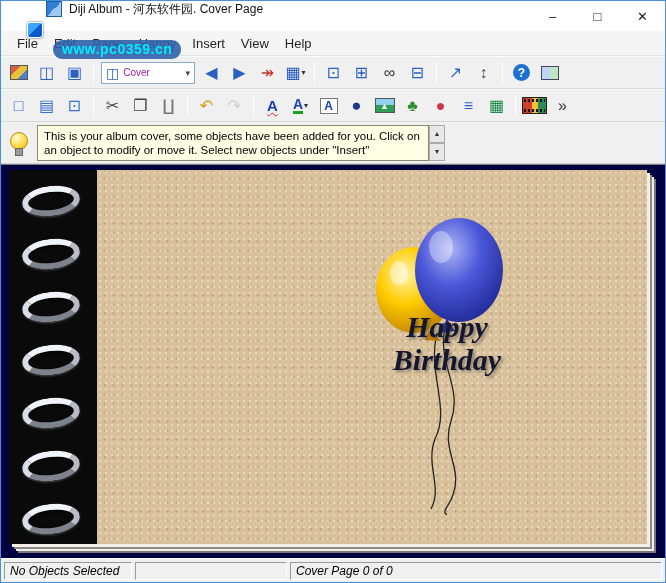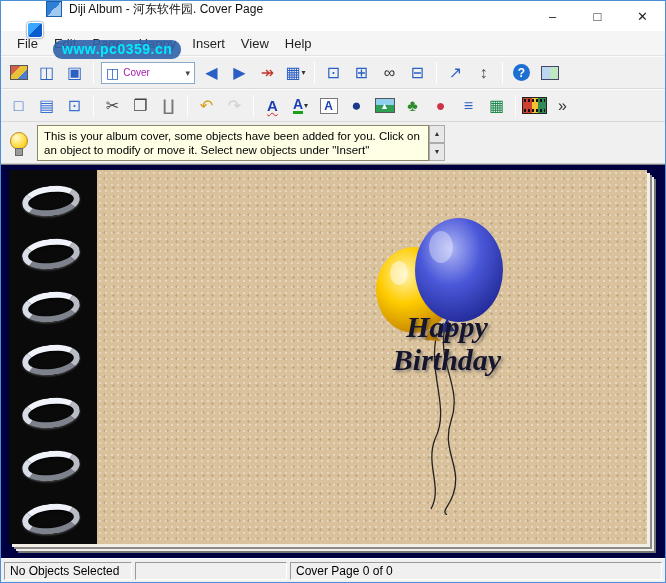--- a/index.html
+++ b/index.html
@@ -113,21 +113,21 @@
       radial-gradient(rgba(110,80,40,0.22) 1px, transparent 1.3px);
     background-size:6px 6px, 9px 9px;
     background-position:0 0, 3px 4px; }
   .balloons-wrap { position:absolute; left:232px; top:45px; width:250px; height:300px; }
   .album-title { position:absolute; left:190px; top:140px; width:320px; text-align:center;
     font-family:"Liberation Serif", serif; font-weight:bold; font-size:30px; line-height:33px;
     color:#15152e; text-shadow:2px 2px 3px rgba(70,70,70,0.55); z-index:5; }
 
   
   .statusbar { height:24px; background:#f0f0f0; display:flex; align-items:center;
-    padding:2px 3px; gap:3px; flex:0 0 auto; border-top:1px solid #fff; }
+    padding:2px 3px; gap:3px; flex:0 0 auto; border-top:1px solid #fff;font-style:italic; }
   .status-panel { height:18px; border:1px solid; border-color:#9a9a9a #ffffff #ffffff #9a9a9a;
     font-size:12px; color:#000; display:flex; align-items:center; padding:0 5px; }
   .sp-1 { width:128px; }
   .sp-2 { width:152px; }
   .sp-3 { flex:1; }
 </style>
 </head>
 <body>
 
 <div class="window" data-name="app-window">

